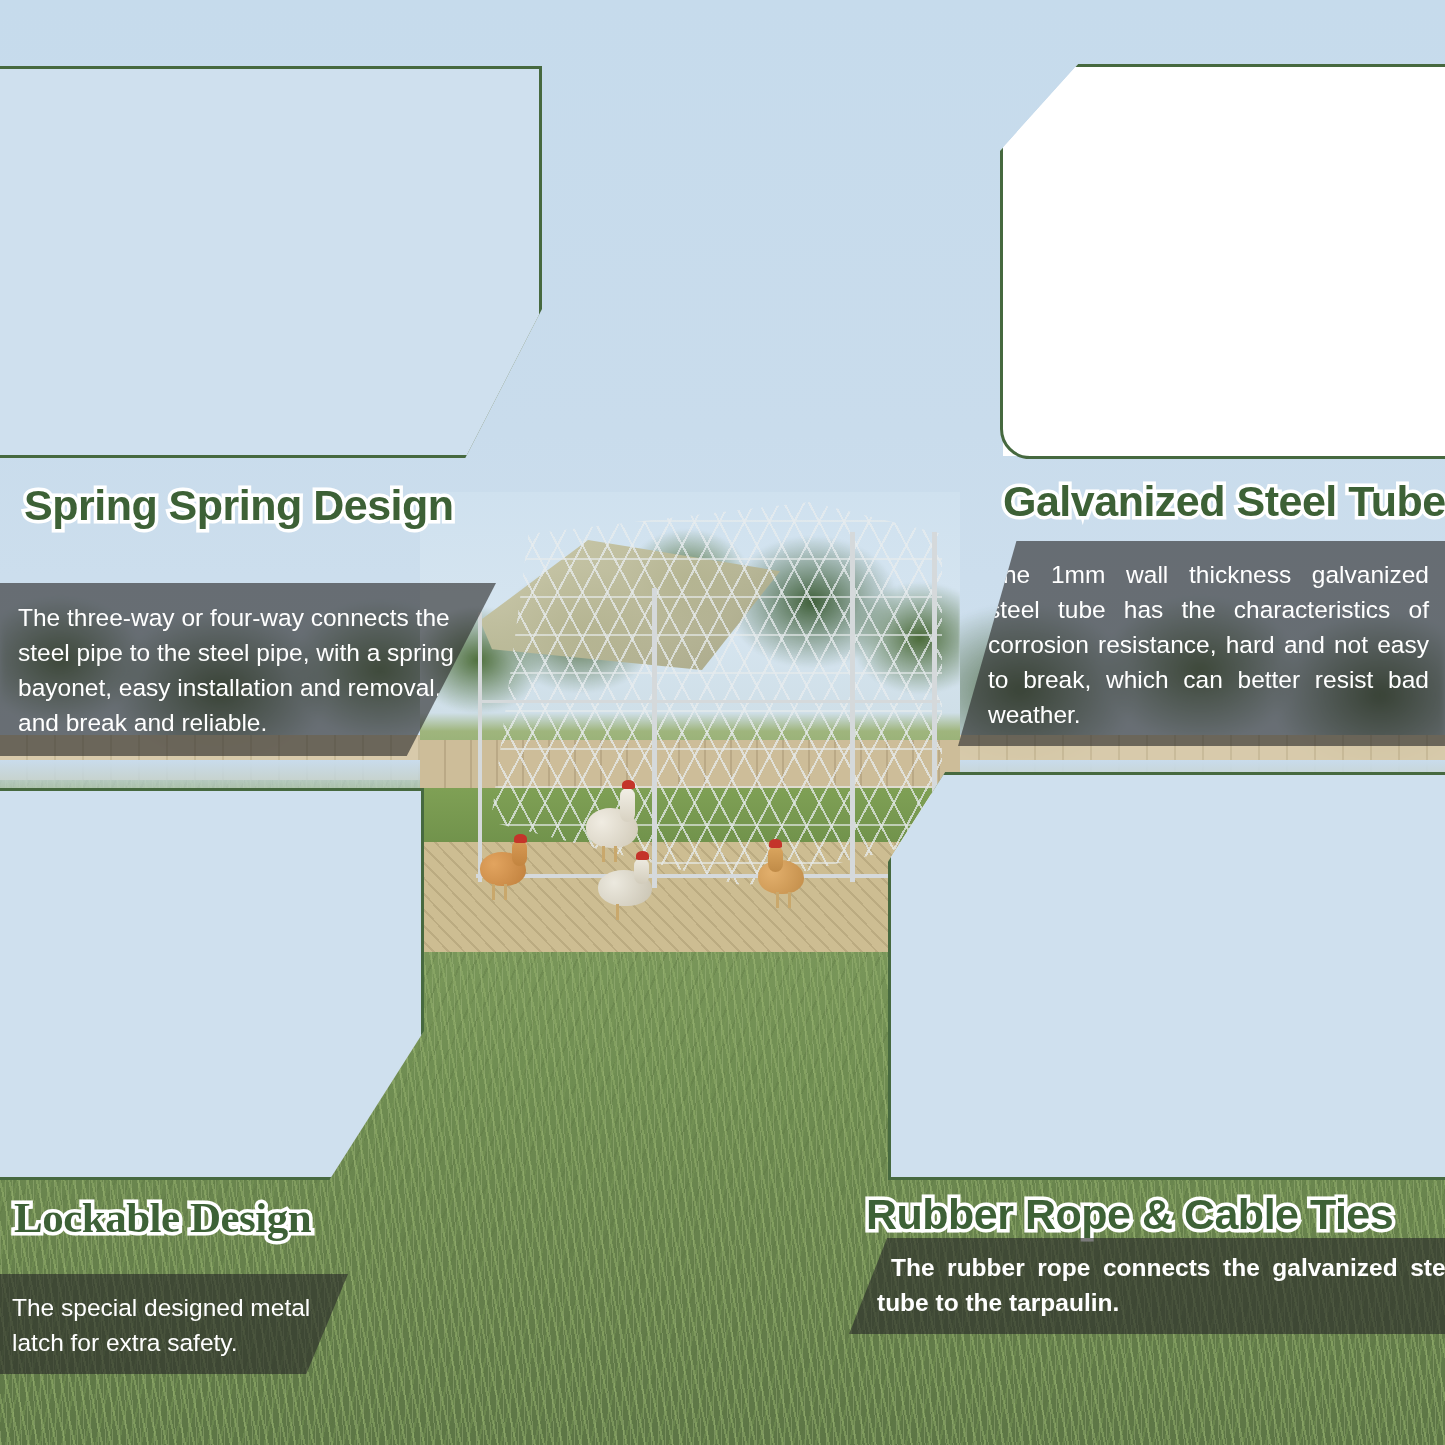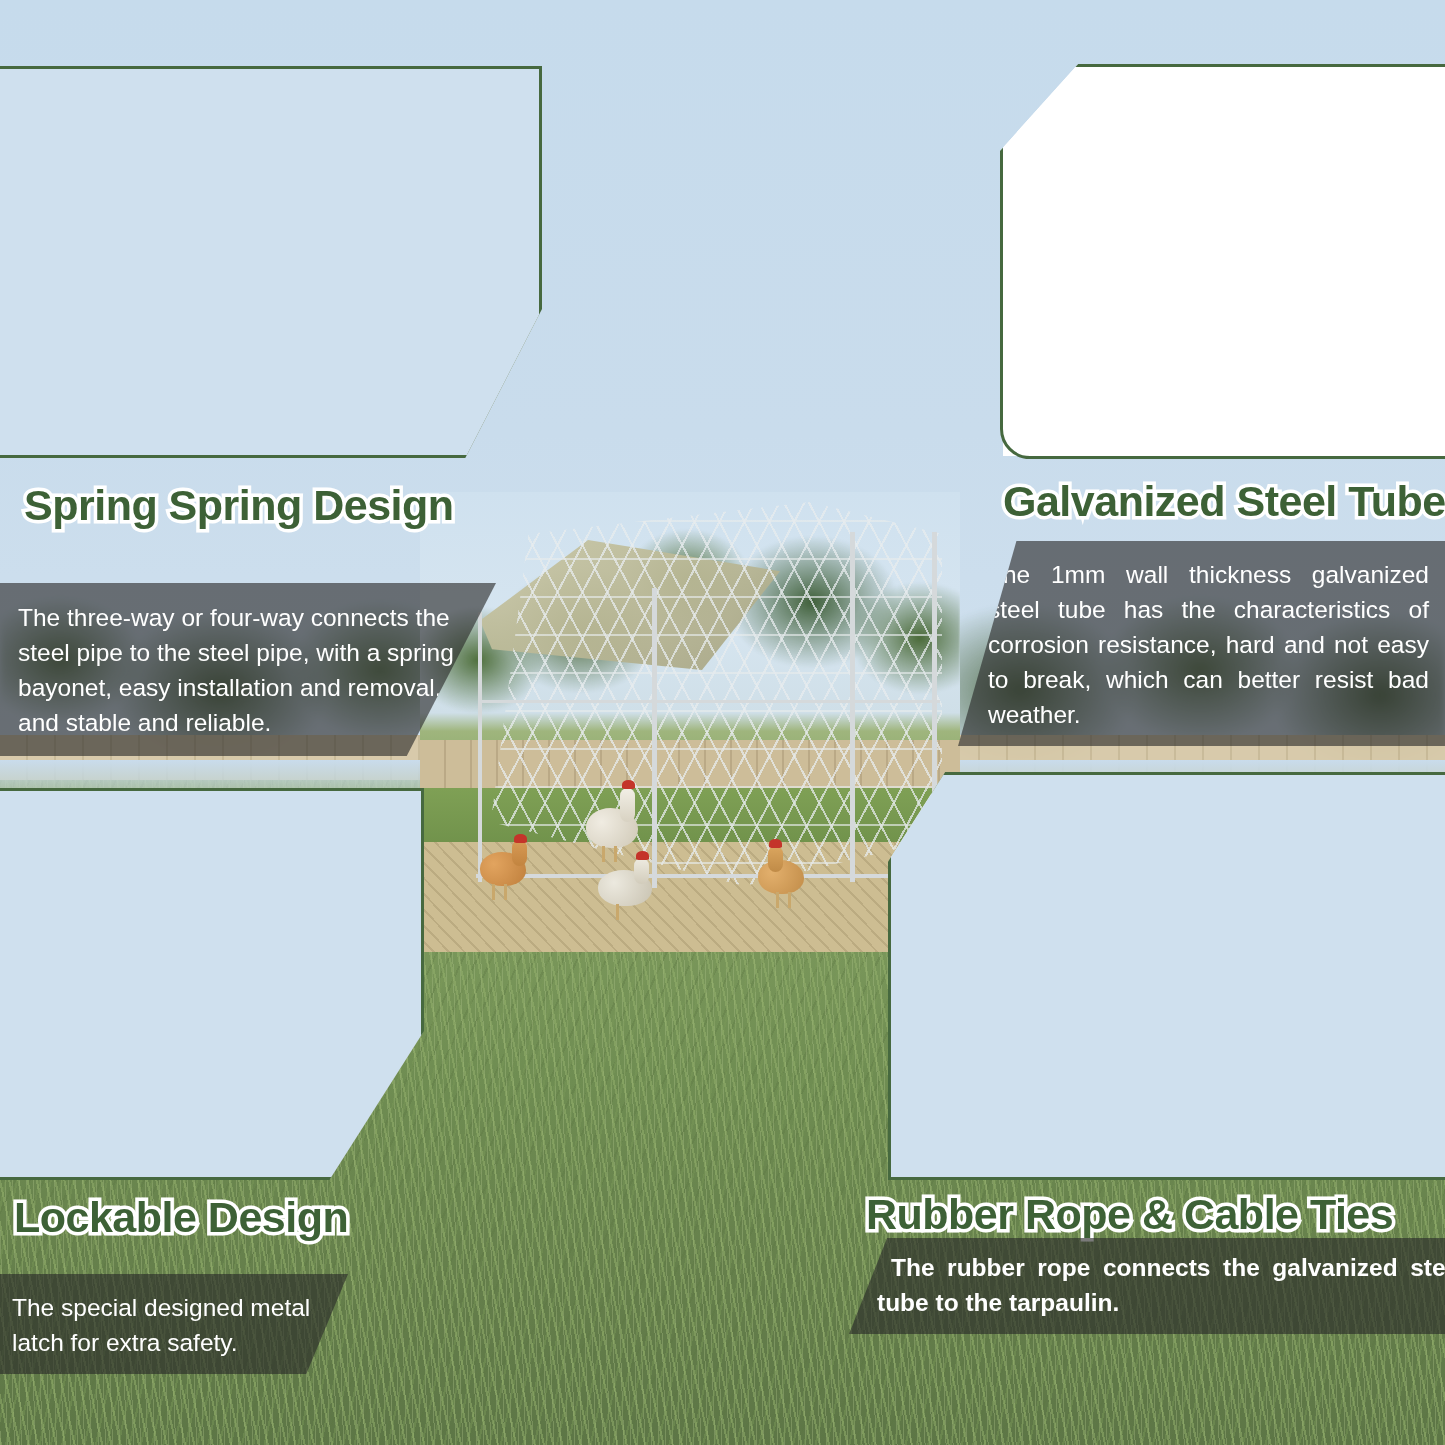--- a/index.html
+++ b/index.html
@@ -293,21 +293,21 @@
     position:absolute;
     font-weight:bold;
     color:#3d6136;
     letter-spacing:-.5px;
     white-space:nowrap;
     -webkit-text-stroke:7px #ffffff;
     paint-order: stroke fill;
   }
   #title-bayonet{ left:24px;  top:481px;  font-size:43px; }
   #title-tube   { left:1003px; top:477px; font-size:43px; }
-  #title-latch  { left:14px;  top:1193px; font-size:43px; }
+  #title-latch  { left:14px;  top:1193px; font-size:43px;font-family:Liberation Serif, serif; }
   #title-rope   { left:866px; top:1190px; font-size:43px; }
 
   
   .textbox{
     position:absolute;
     color:#ffffff;
     font-size:24.5px;
     line-height:35px;
     background:rgba(40,40,40,.62);
   }
@@ -443,21 +443,21 @@
   </div>
   <div class="frame"></div>
 </div>
 
 <div class="title" id="title-bayonet">Spring Spring Design</div>
 <div class="title" id="title-tube">Galvanized Steel Tube</div>
 <div class="title" id="title-latch">Lockable Design</div>
 <div class="title" id="title-rope">Rubber Rope &amp; Cable Ties</div>
 
 <div class="textbox" id="text-bayonet">
-  <p>The three-way or four-way connects the steel pipe to the steel pipe, with a spring bayonet, easy installation and removal, and stable and reliable.</p>
+  <p>The three-way or four-way connects the steel pipe to the steel pipe, with a spring bayonet, easy installation and removal, and break and reliable.</p>
 </div>
 
 <div class="textbox" id="text-tube">
   <p>The 1mm wall thickness galvanized steel tube has the characteristics of corrosion resistance, hard and not easy to break, which can better resist bad weather.</p>
 </div>
 
 <div class="textbox" id="text-latch">
   <p>The special designed metal latch for extra safety.</p>
 </div>
 

